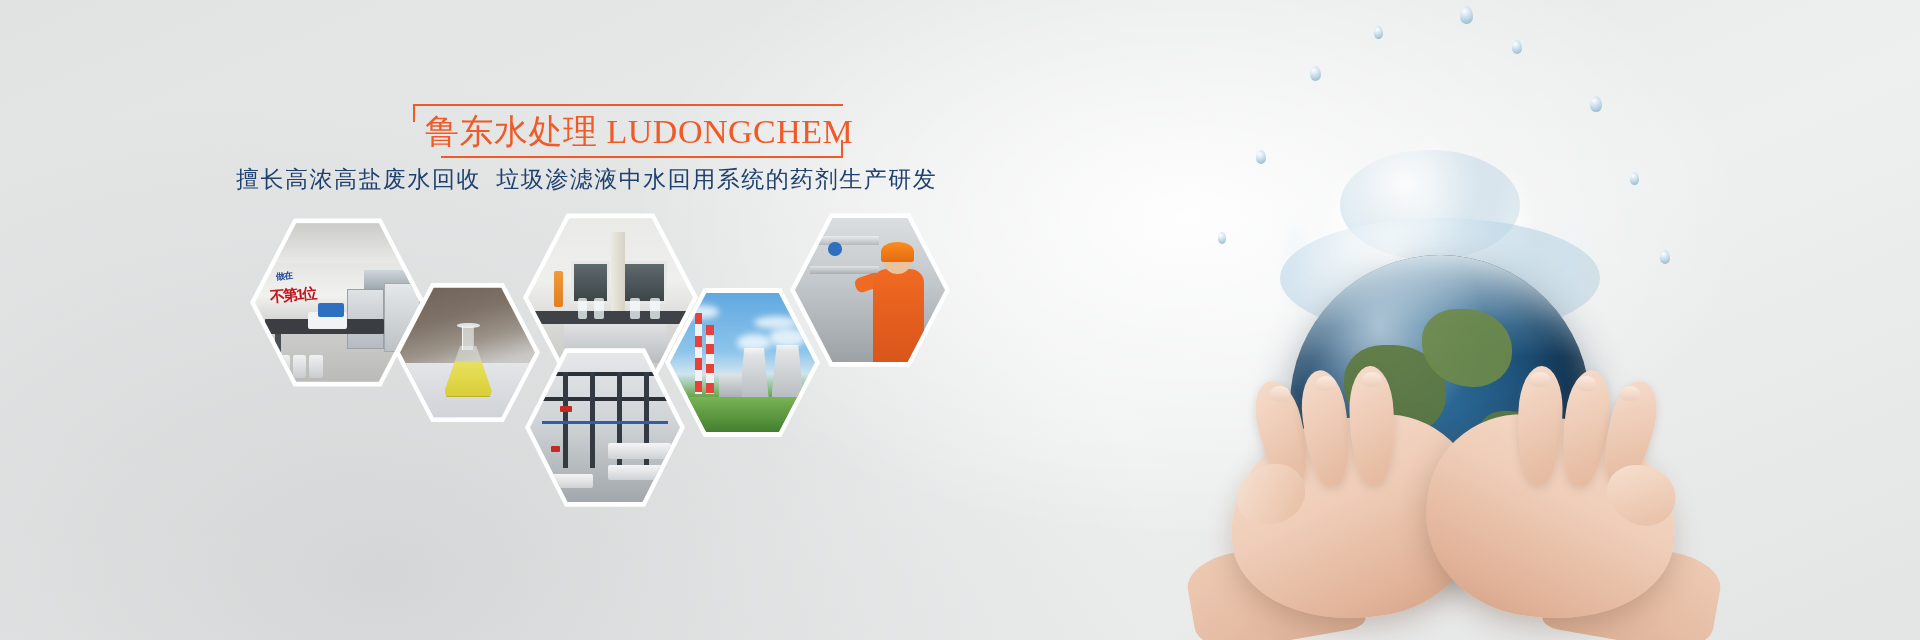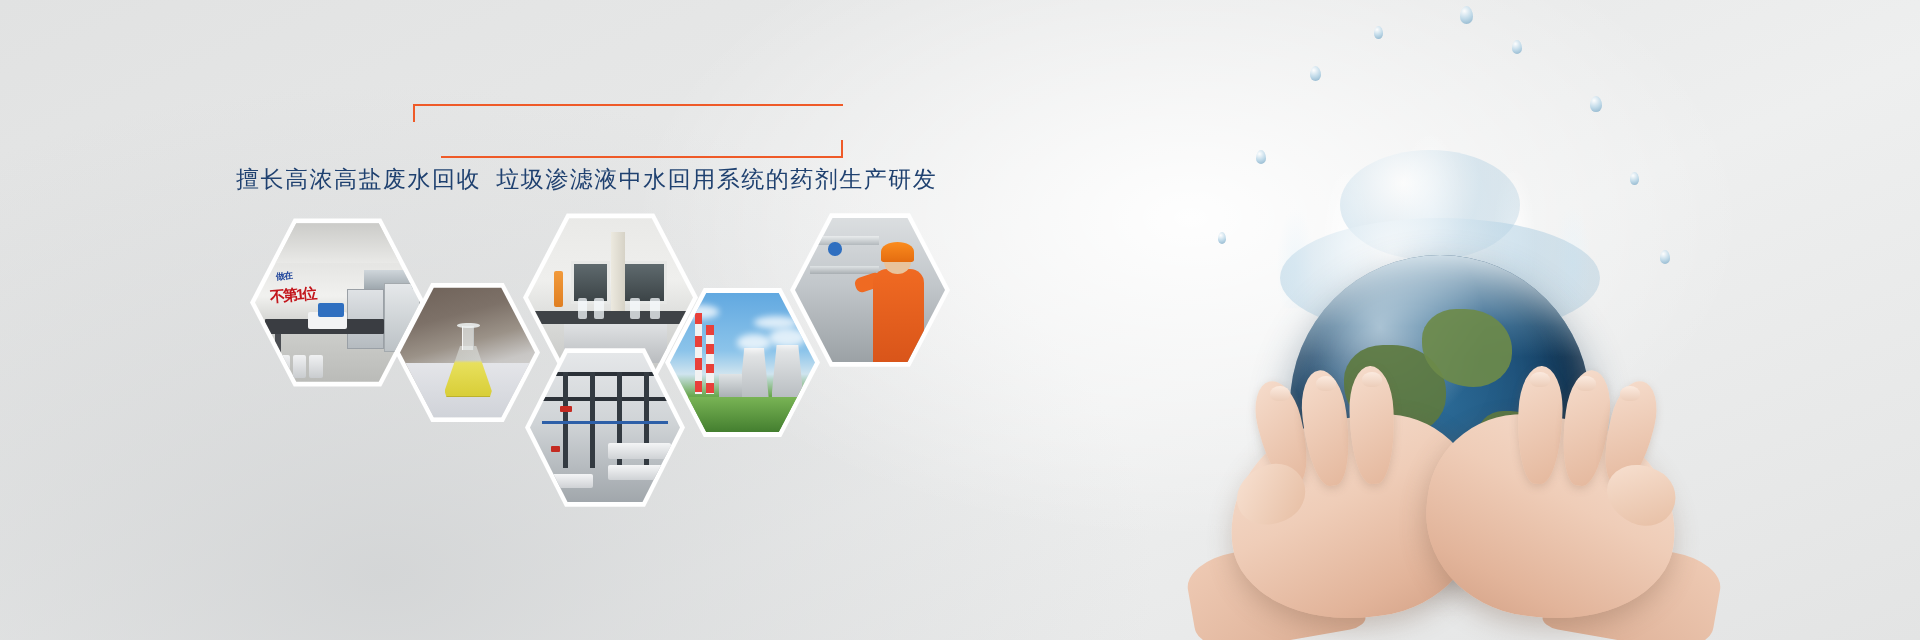--- a/index.html
+++ b/index.html
@@ -225,20 +225,21 @@
 </head>
 <body>
 
 <div id="banner">
 
   <div id="title-block">
     <span class="brk brk-v"></span>
     <span class="brk brk-top"></span>
     <span class="brk brk-bot"></span>
     <span class="brk brk-vr"></span>
+    <div id="title-text">鲁东水处理 LUDONGCHEM</div>
   </div>
 
   <div id="subtitle">擅长高浓高盐废水回收  垃圾渗滤液中水回用系统的药剂生产研发</div>
 
   <div id="hex-cluster">
 
     <div class="hex" id="hex-lab1">
       <div class="hex-in">
         <div class="hex-img img-lab1">
           <div class="lab1-ceil"></div>

